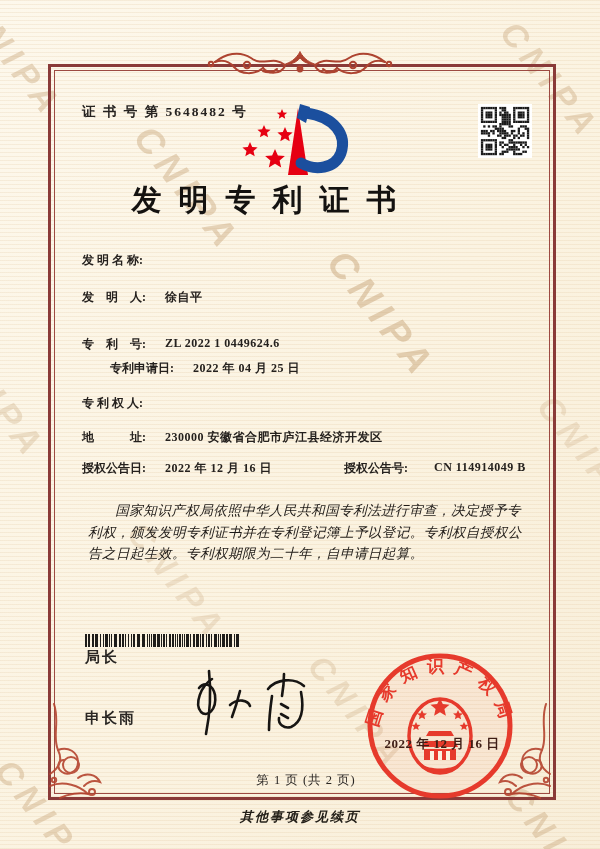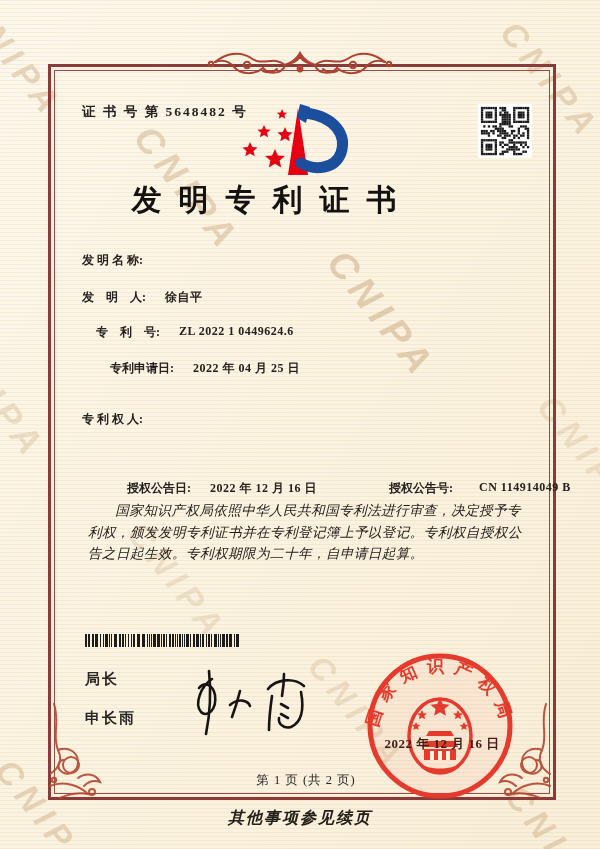--- a/index.html
+++ b/index.html
@@ -63,21 +63,21 @@
     left:374px;top:735px;width:136px;text-align:center;
     font-size:13px;font-weight:bold;color:#3e1d15;letter-spacing:0.5px;
     white-space:nowrap;
   }
   .page-info{
     left:6px;width:600px;top:772px;text-align:center;
     font-size:12.5px;color:#2a2623;letter-spacing:1px;
   }
   .cont-note{
     left:0;width:600px;top:808px;text-align:center;
-    font-size:16px;color:#242019;font-style:italic;font-weight:bold;letter-spacing:2px;
+    font-size:13px;color:#242019;font-style:italic;font-weight:bold;letter-spacing:2px;
   }
 </style>
 </head>
 <body>
 
 <div id="certificate">
 
   <div class="wm" style="left:-14px;top:-8px;font-size:34px;opacity:.40;">CNIPA</div>
   <div class="wm" style="left:523px;top:14px;font-size:34px;opacity:.38;">CNIPA</div>
   <div class="wm" style="left:158px;top:118px;font-size:37px;opacity:.42;">CNIPA</div>
@@ -393,32 +393,36 @@
 
   <div class="abs title">发明专利证书</div>
 
   <div class="field-row" style="top:252px;">
     <span class="lab">发 明 名 称:</span>
   </div>
   <div class="field-row" style="top:289px;">
     <span class="lab">发　明　人:</span>
     <span class="val">徐自平</span>
   </div>
-  <div class="field-row" style="top:324px;margin-left:14px;">
+  <div class="field-row" style="top:336px;">
     <span class="lab">专　利　号:</span>
     <span class="val">ZL 2022 1 0449624.6</span>
   </div>
   <div class="field-row" style="top:360px;margin-left:28px;">
     <span class="lab">专利申请日:</span>
     <span class="val">2022 年 04 月 25 日</span>
   </div>
-  <div class="field-row" style="top:395px;margin-top:16px;">
+  <div class="field-row" style="top:395px;">
     <span class="lab">专 利 权 人:</span>
   </div>
-  <div class="field-row" style="top:480px;margin-left:45px;">
+  <div class="field-row" style="top:429px;">
+    <span class="lab">地　　　址:</span>
+    <span class="val">230000 安徽省合肥市庐江县经济开发区</span>
+  </div>
+  <div class="field-row" style="top:460px;">
     <span class="lab">授权公告日:</span>
     <span class="val">2022 年 12 月 16 日</span>
     <span class="lab2">授权公告号:</span>
     <span class="val2">CN 114914049 B</span>
   </div>
 
   <div class="abs paras">
     <p>国家知识产权局依照中华人民共和国专利法进行审查，决定授予专利权，颁发发明专利证书并在专利登记簿上予以登记。专利权自授权公告之日起生效。专利权期限为二十年，自申请日起算。</p>
   </div>
 
@@ -468,21 +472,21 @@
       <rect x="129" y="0" width="3" height="13" fill="#1f1d1a"></rect>
       <rect x="133" y="0" width="1" height="13" fill="#1f1d1a"></rect>
       <rect x="135" y="0" width="1" height="13" fill="#1f1d1a"></rect>
       <rect x="137" y="0" width="3" height="13" fill="#1f1d1a"></rect>
       <rect x="141" y="0" width="2" height="13" fill="#1f1d1a"></rect>
       <rect x="144" y="0" width="3" height="13" fill="#1f1d1a"></rect>
       <rect x="149" y="0" width="1" height="13" fill="#1f1d1a"></rect>
       <rect x="151" y="0" width="3" height="13" fill="#1f1d1a"></rect>
     </svg>
 
-  <div class="abs signer" style="left:85px;top:670px;text-align:right;">局长</div>
+  <div class="abs signer" style="left:85px;top:648px;text-align:right;">局长</div>
   <div class="abs signer" style="left:85px;top:709px;">申长雨</div>
 
   <svg class="abs" style="left:178px;top:666px;" width="152" height="74" viewBox="0 0 152 74">
     <g fill="none" stroke="#171513" stroke-width="2.6" stroke-linecap="round" stroke-linejoin="round">
       <path d="M34,13 C23,20 16,38 23,46 C29,52 39,44 37,29 C35,19 27,15 21,22"></path>
       <path d="M31,5 C33,24 32,48 28,68"></path>
       <path d="M62,25 C60,33 57,43 54,51"></path>
       <path d="M52,39 C60,32 70,34 72,40"></path>
       <path d="M90,23 C98,13 116,11 126,20"></path>
       <path d="M106,8 C106,16 105,24 104,30"></path>

